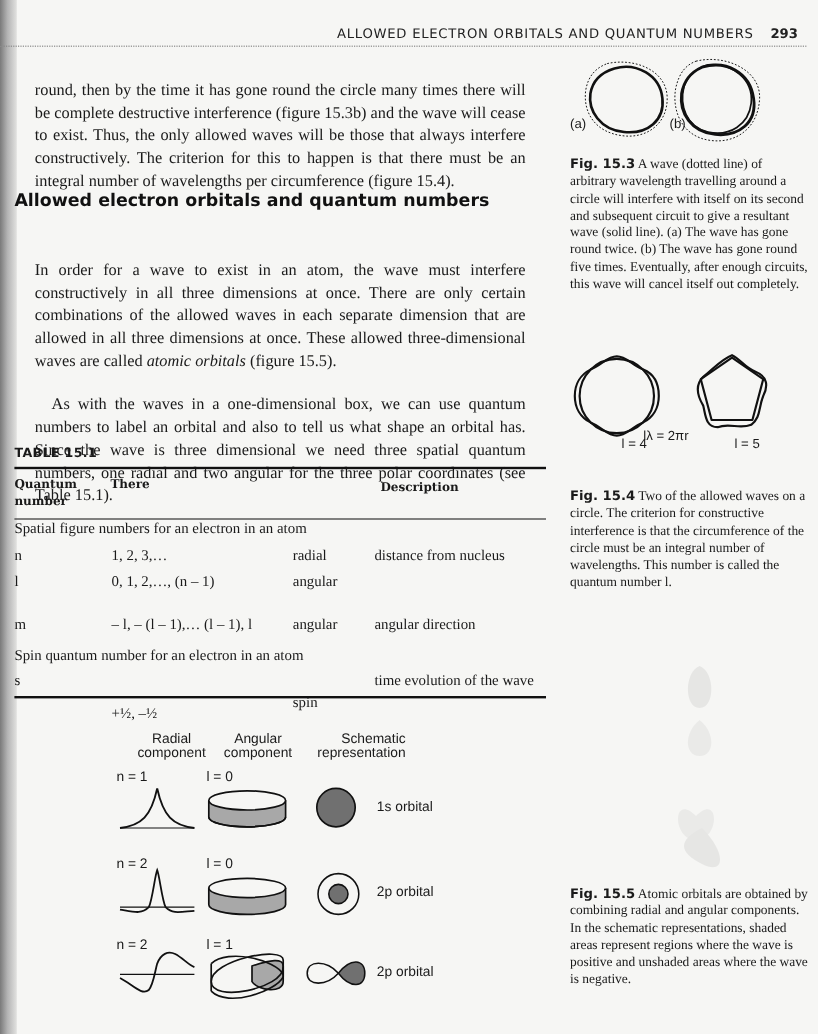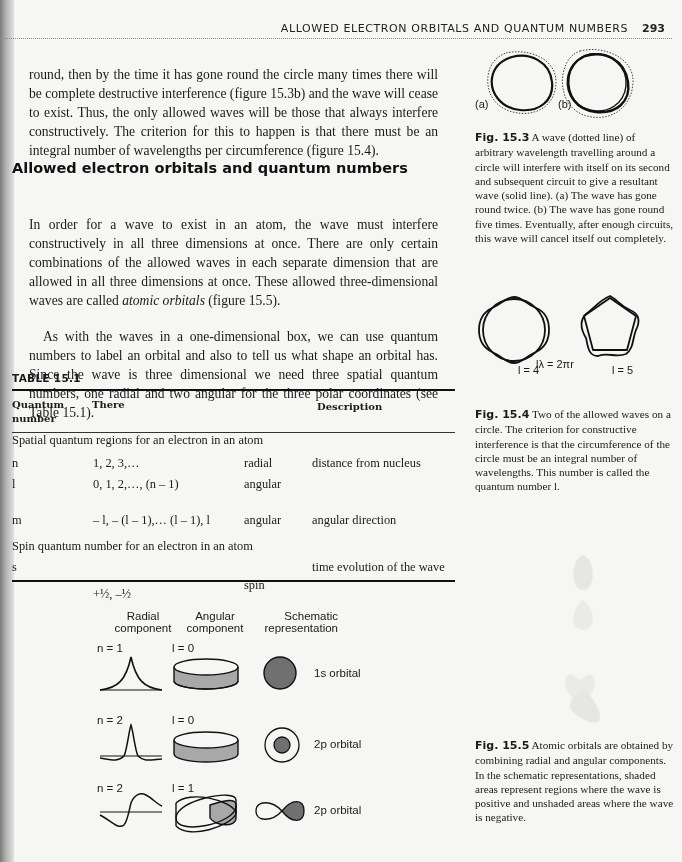--- a/index.html
+++ b/index.html
@@ -86,21 +86,21 @@
   <div class="rule-thick" style="top:389px;"></div>
 
   <div class="tbl" style="top:393px;height:215px;">
     <div class="cell hdr" style="left:0;top:5px;">
       <div>Quantum</div>
       <div>number</div>
     </div>
     <div class="cell hdr" style="left:80px;top:5px;">There</div>
     <div class="cell hdr" style="left:305px;top:7px;text-align:center;">Description</div>
 
-    <div class="cell" style="left:0;top:40px;">Spatial quantum regions for an electron in an atom</div>
+    <div class="cell" style="left:0;top:40px;">Spatial figure numbers for an electron in an atom</div>
 
     <div class="cell" style="left:0;top:63px;">n</div>
     <div class="cell" style="left:81px;top:63px;">1, 2, 3,…</div>
     <div class="cell" style="left:232px;top:63px;">radial</div>
     <div class="cell" style="left:300px;top:63px;">distance from nucleus</div>
 
     <div class="cell" style="left:0;top:84px;">l</div>
     <div class="cell" style="left:81px;top:84px;">0, 1, 2,…, (n – 1)</div>
     <div class="cell" style="left:232px;top:84px;">angular</div>
 

